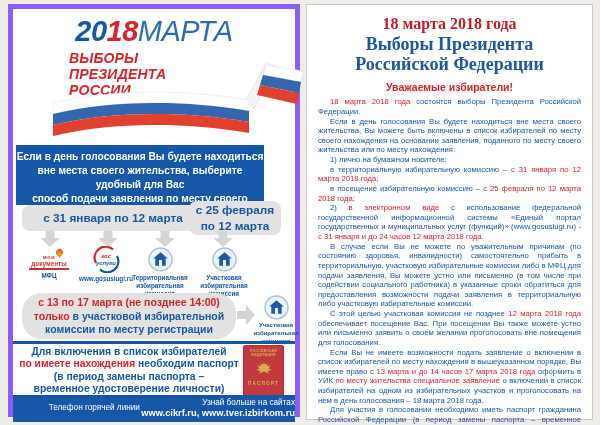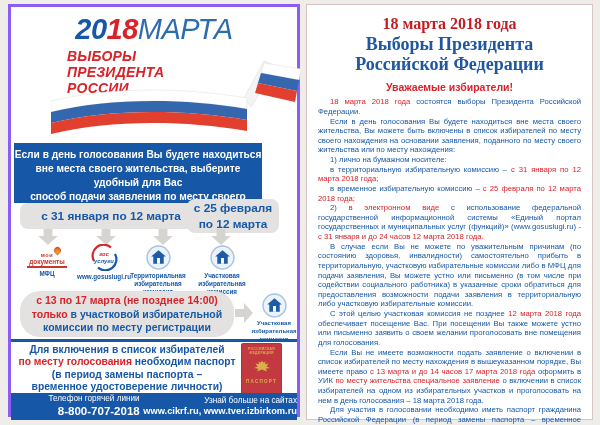--- a/index.html
+++ b/index.html
@@ -3,21 +3,21 @@
 <meta charset="utf-8">
 <style>
   :root{
     --blue:#1658a7; --red:#d8232a; --darkred:#c21d22; --titleblue:#1f57a0;
     --gray:#e3e2e0; --arrow:#d6d4d1; --gold:#d9b04a; --passport:#c23a40;
   }
   *{margin:0;padding:0;box-sizing:border-box;}
   html,body{width:600px;height:425px;overflow:hidden;}
   body{background:#efedea;font-family:"Liberation Sans",sans-serif;position:relative;}
   .page{position:absolute;background:#fff;top:4px;}
-  .page.left{left:8px;width:292px;height:413px;border:3px solid #8b5cf6;}
+  .page.left{left:8px;width:292px;height:413px;border:5px solid #8b5cf6;}
   .page.right{left:306px;width:287px;height:416px;border:1px solid #d9c4c4;}
 
   
   .lp-date{position:absolute;top:6px;left:0;width:100%;text-align:center;font-style:italic;font-size:29px;letter-spacing:-.5px;white-space:nowrap;}
   .lp-date .d20{color:var(--blue);font-weight:600;}
   .lp-date .d18{color:var(--red);font-weight:800;}
   .lp-date .dmonth{color:#2e6cb0;font-weight:400;}
   .lp-title{position:absolute;left:56px;top:41px;color:var(--red);font-weight:800;font-style:italic;font-size:14px;line-height:1.16;white-space:pre-line;letter-spacing:.2px;}
   .flag{position:absolute;left:40px;top:50px;width:250px;height:80px;}
   .intro{position:absolute;left:3px;top:136px;width:248px;height:60px;background:var(--blue);color:#fff;
@@ -170,57 +170,56 @@
         <rect x="10.6" y="12.5" width="2.8" height="5.5" fill="#fff"></rect>
       </svg>
       <div class="ch-label" style="font-size:6px">Участковая
 избирательная
 комиссия</div>
     </div>
 
     <div class="divider"></div>
 
     <div class="note"><span>Для включения в список избирателей
-</span><span class="c-red">по месту голосования</span><span> необходим паспорт
+</span><span class="c-red">по имеете нахождения</span><span> необходим паспорт
 (в период замены паспорта –
 временное удостоверение личности)</span></div>
 
     <div class="passport">
       <div class="pp-top">РОССИЙСКАЯ
 ФЕДЕРАЦИЯ</div>
       <svg class="pp-emblem" width="16" height="15" viewBox="0 0 22 16">
         <path d="M11,0 L13,3 L16,1 L15,5 L20,4 L17,8 L22,10 L16,11 L18,15 L11,12 L4,15 L6,11 L0,10 L5,8 L2,4 L7,5 L6,1 L9,3 Z" fill="#d9b04a"></path>
       </svg>
       <div class="pp-bottom">ПАСПОРТ</div>
     </div>
 
     <div class="lp-footer">
       <div class="lf-col c1">
         <div class="lf-label">Телефон горячей линии</div>
-        <div class="lf-strong">8-800-707-2018</div>
       </div>
       <div class="lf-col c2">
         <div class="lf-label">Узнай больше на сайтах</div>
         <div class="lf-strong sites">www.cikrf.ru, www.tver.izbirkom.ru</div>
       </div>
     </div>
 
   </section>
 
   <section class="page right">
     <div class="rp-date">18 марта 2018 года</div>
     <div class="rp-title">Выборы Президента
 Российской Федерации</div>
     <div class="rp-salut">Уважаемые избиратели!</div>
     <div class="rp-body">
         <p><span class="c-red">18 марта 2018 года</span><span> состоятся выборы Президента Российской Федерации.</span></p>
         <p><span>Если в день голосования Вы будете находиться вне места своего жительства, Вы можете быть включены в список избирателей по месту своего нахождения на основании заявления, поданного по месту своего жительства или по месту нахождения:</span></p>
         <p><span>1)  лично на бумажном носителе:</span></p>
         <p><span>в территориальную избирательную комиссию – </span><span class="c-red">с 31 января по 12 марта 2018 года;</span></p>
-        <p><span>в временное избирательную комиссию – </span><span class="c-red">с 25 февраля по 12 марта 2018 года;</span></p>
+        <p><span>в посещение избирательную комиссию – </span><span class="c-red">с 25 февраля по 12 марта 2018 года;</span></p>
         <p><span>2)  </span><span class="c-red">в электронном виде</span><span> с использование федеральной государственной информационной системы «Единый портал государственных и муниципальных услуг (функций)» (www.gosuslugi.ru) - </span><span class="c-red">с 31 января и до 24 часов 12 марта 2018 года.</span></p>
         <p><span>В случае если Вы не можете по уважительным причинам (по состоянию здоровья, инвалидности) самостоятельно прибыть в территориальную, участковую избирательные комиссии либо в МФЦ для подачи заявления, Вы можете устно или письменно (в том числе при содействии социального работника) в указанные сроки обратиться для предоставления возможности подачи заявления в территориальную либо участковую избирательные комиссии.</span></p>
         <p><span>С этой целью участковая комиссия не позднее </span><span class="c-red">12 марта 2018 года</span><span> обеспечивает посещение Вас. При посещении Вы также можете устно или письменно заявить о своем желании проголосовать вне помещения для голосования.</span></p>
         <p><span>Если Вы не имеете возможности подать заявление о включении в список избирателей по месту нахождения в вышеуказанном порядке, Вы имеете право </span><span class="c-red">с 13 марта и до 14 часов 17 марта 2018 года</span><span> оформить в УИК </span><span class="c-red">по месту жительства специальное заявление</span><span> о включении в список избирателей на одном из избирательных участков и проголосовать на нем в день голосования – 18 марта 2018 года.</span></p>
         <p><span>Для участия в голосовании необходимо иметь паспорт гражданина Российской Федерации (в период замены паспорта – временное удостоверение личности).</span></p>
       </div>
 
   </section>
 
 </div>

